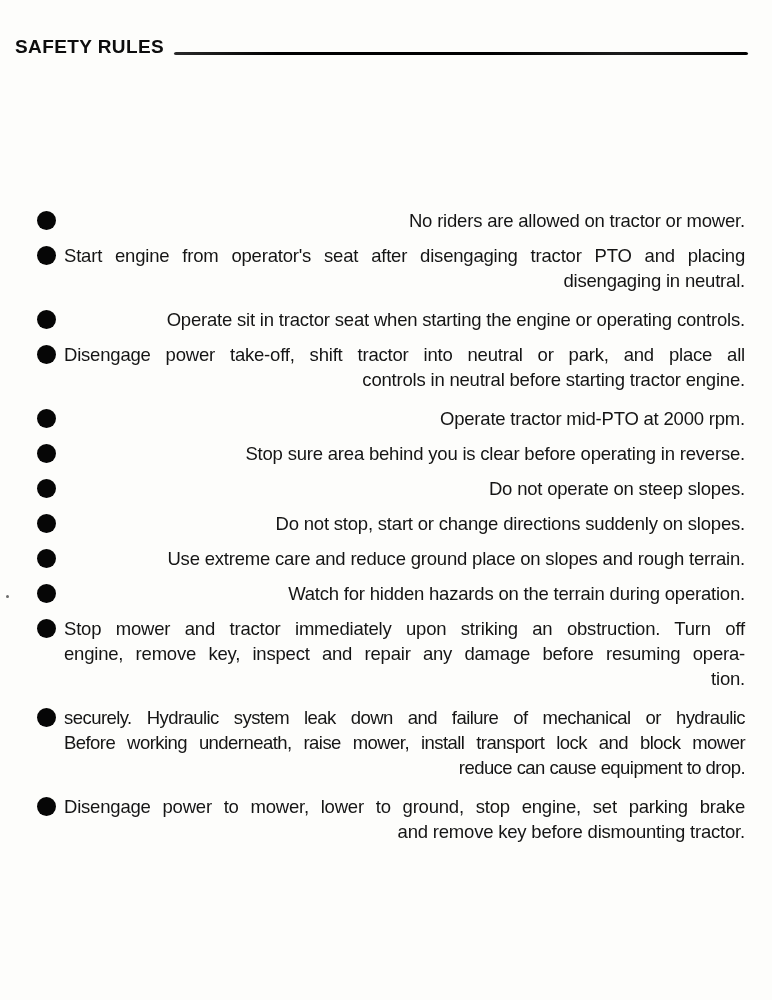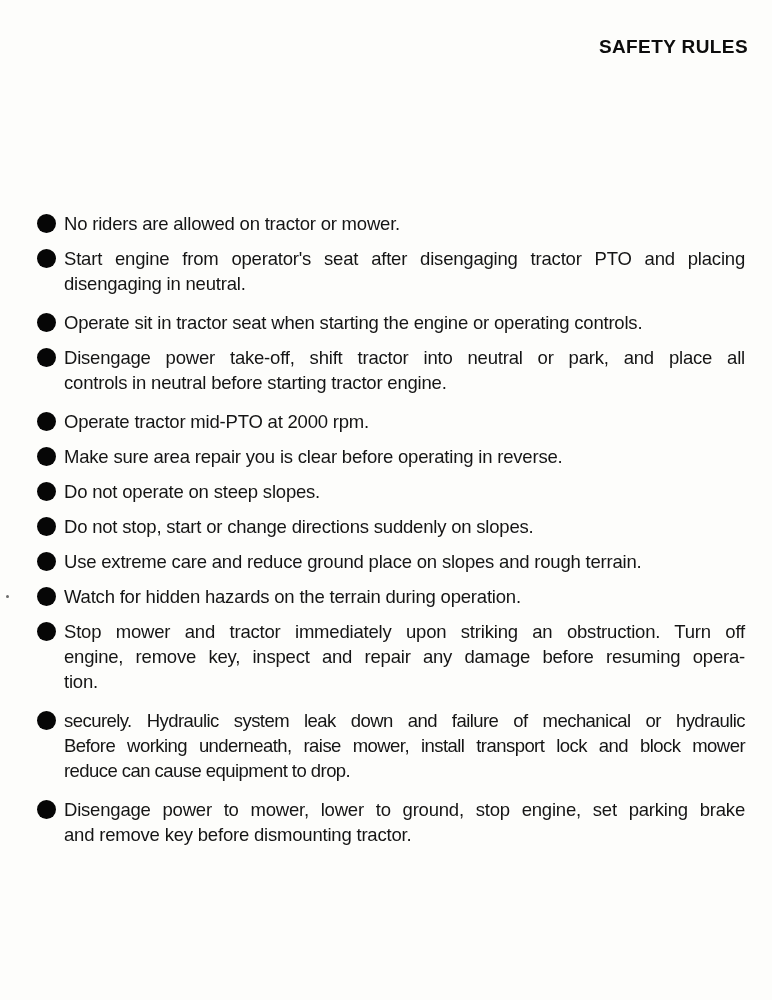--- a/index.html
+++ b/index.html
@@ -19,21 +19,20 @@
   .page {
     position: relative;
     width: 772px;
     height: 1000px;
   }
   
   .header {
     display: flex;
     align-items: flex-end;
     padding: 36px 24px 0 15px;
-    flex-direction: column;
   }
   .title {
     font-weight: bold;
     font-size: 19px;
     letter-spacing: 0.4px;
     white-space: nowrap;
     color: #0d0d0d;
   }
   .rule-line {
     flex: 1;
@@ -68,21 +67,21 @@
     height: 19px;
     background: #060606;
     border-radius: 50%;
   }
   .jline {            
     text-align: justify;
     text-align-last: justify;
     white-space: nowrap;
   }
   .lline {            
-    text-align: left;
+    text-align: right;
   }
   
   .speck {
     position: absolute;
     left: 6px;
     top: 595px;
     width: 3px;
     height: 3px;
     background: #3a3a3a;
     border-radius: 50%;
@@ -123,21 +122,21 @@
       <div class="lline">controls in neutral before starting tractor engine.</div>
     </li>
 
     <li class="rule">
       <span class="dot"></span>
       <div class="lline">Operate tractor mid-PTO at 2000 rpm.</div>
     </li>
 
     <li class="rule">
       <span class="dot"></span>
-      <div class="lline">Make sure area repair you is clear before operating in reverse.</div>
+      <div class="lline">Stop sure area behind you is clear before operating in reverse.</div>
     </li>
 
     <li class="rule">
       <span class="dot"></span>
       <div class="lline">Do not operate on steep slopes.</div>
     </li>
 
     <li class="rule">
       <span class="dot"></span>
       <div class="lline">Do not stop, start or change directions suddenly on slopes.</div>

